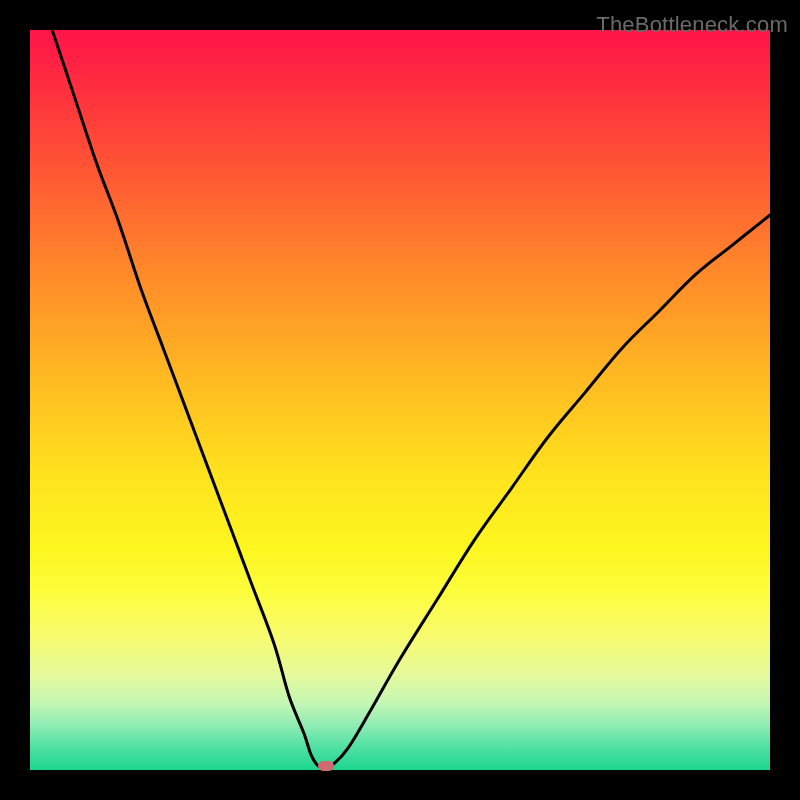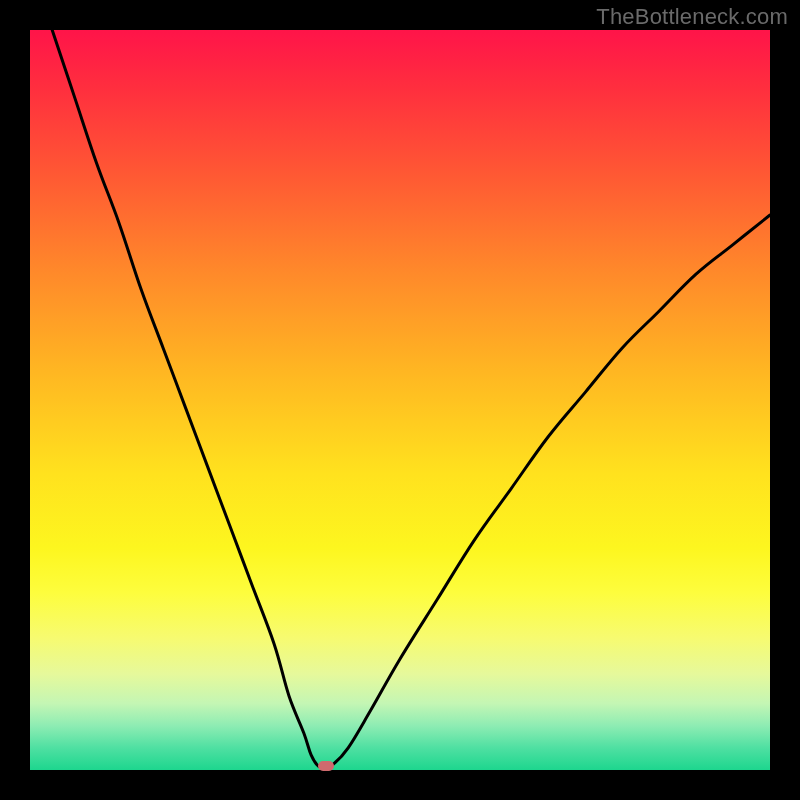--- a/index.html
+++ b/index.html
@@ -12,21 +12,21 @@
     font-family: Arial, Helvetica, sans-serif;
   }
   .outer {
     position: relative;
     width: 800px;
     height: 800px;
     background: #000;
   }
   .watermark {
     position: absolute;
-    top: 4px;
+    top: 12px;
     right: 12px;
     color: #6a6a6a;
     font-size: 22px;
     font-weight: 500;
     letter-spacing: 0.2px;
     z-index: 5;
   }
   .plot {
     position: absolute;
     left: 30px;

